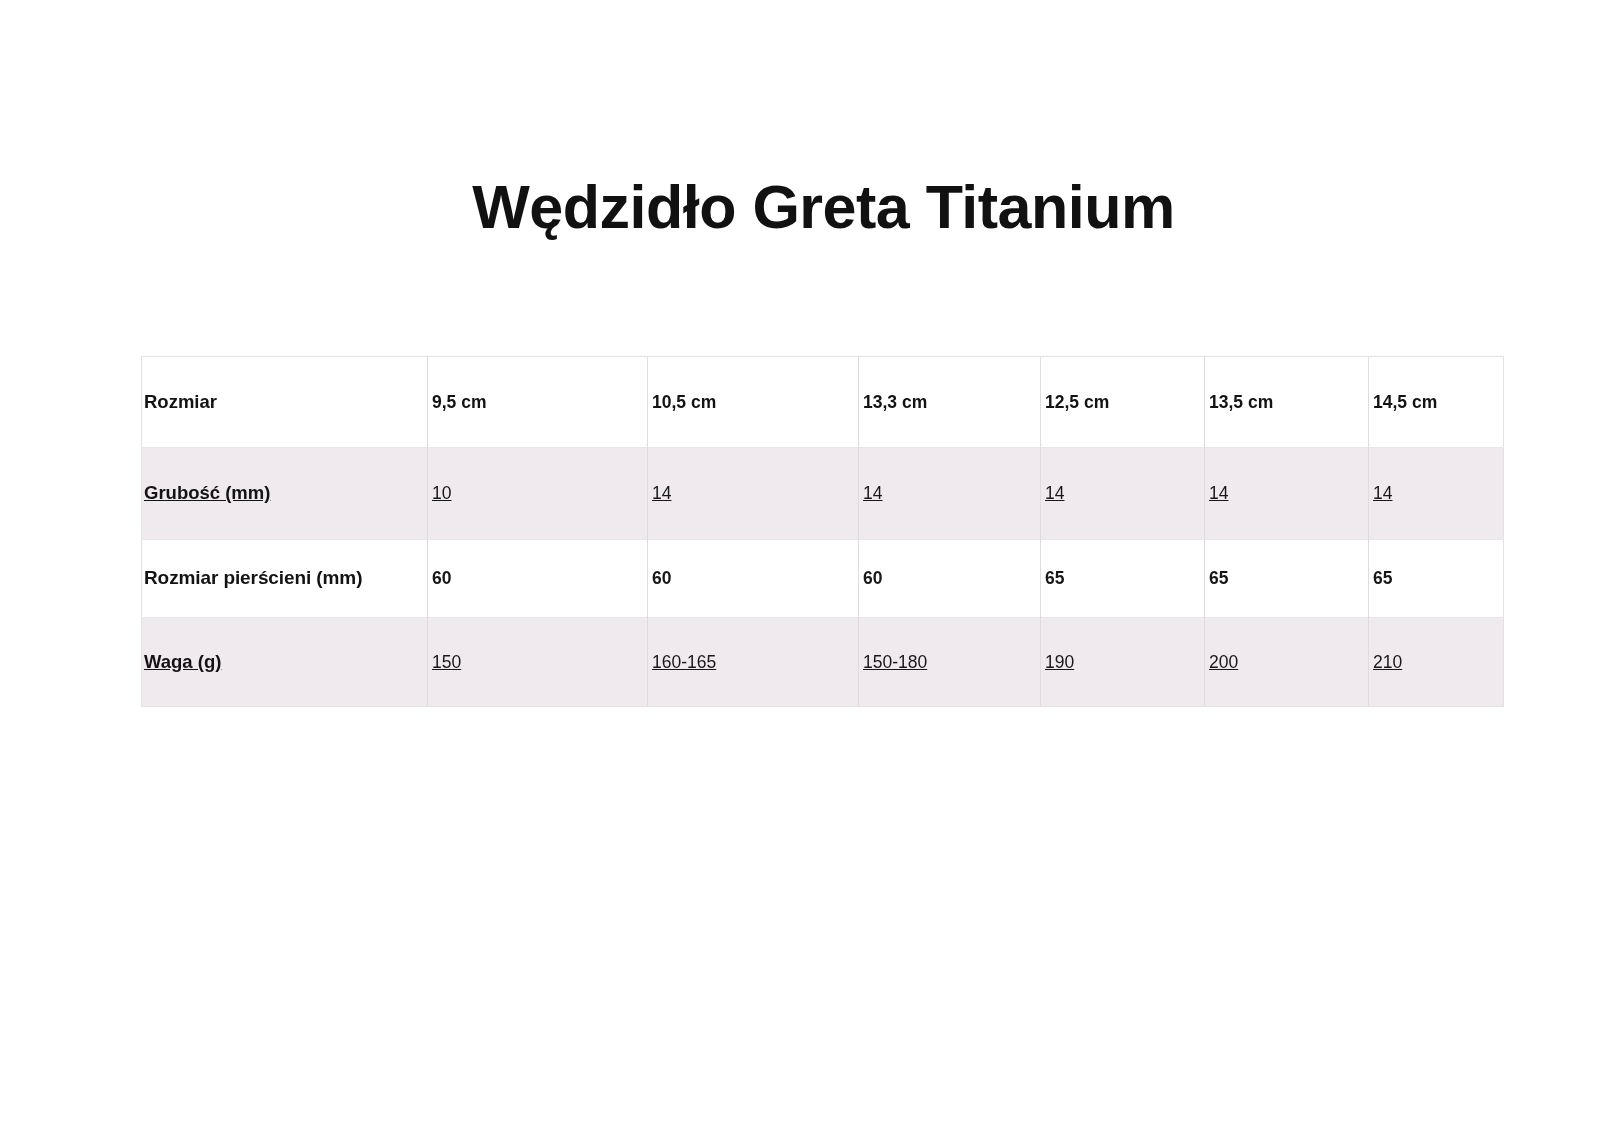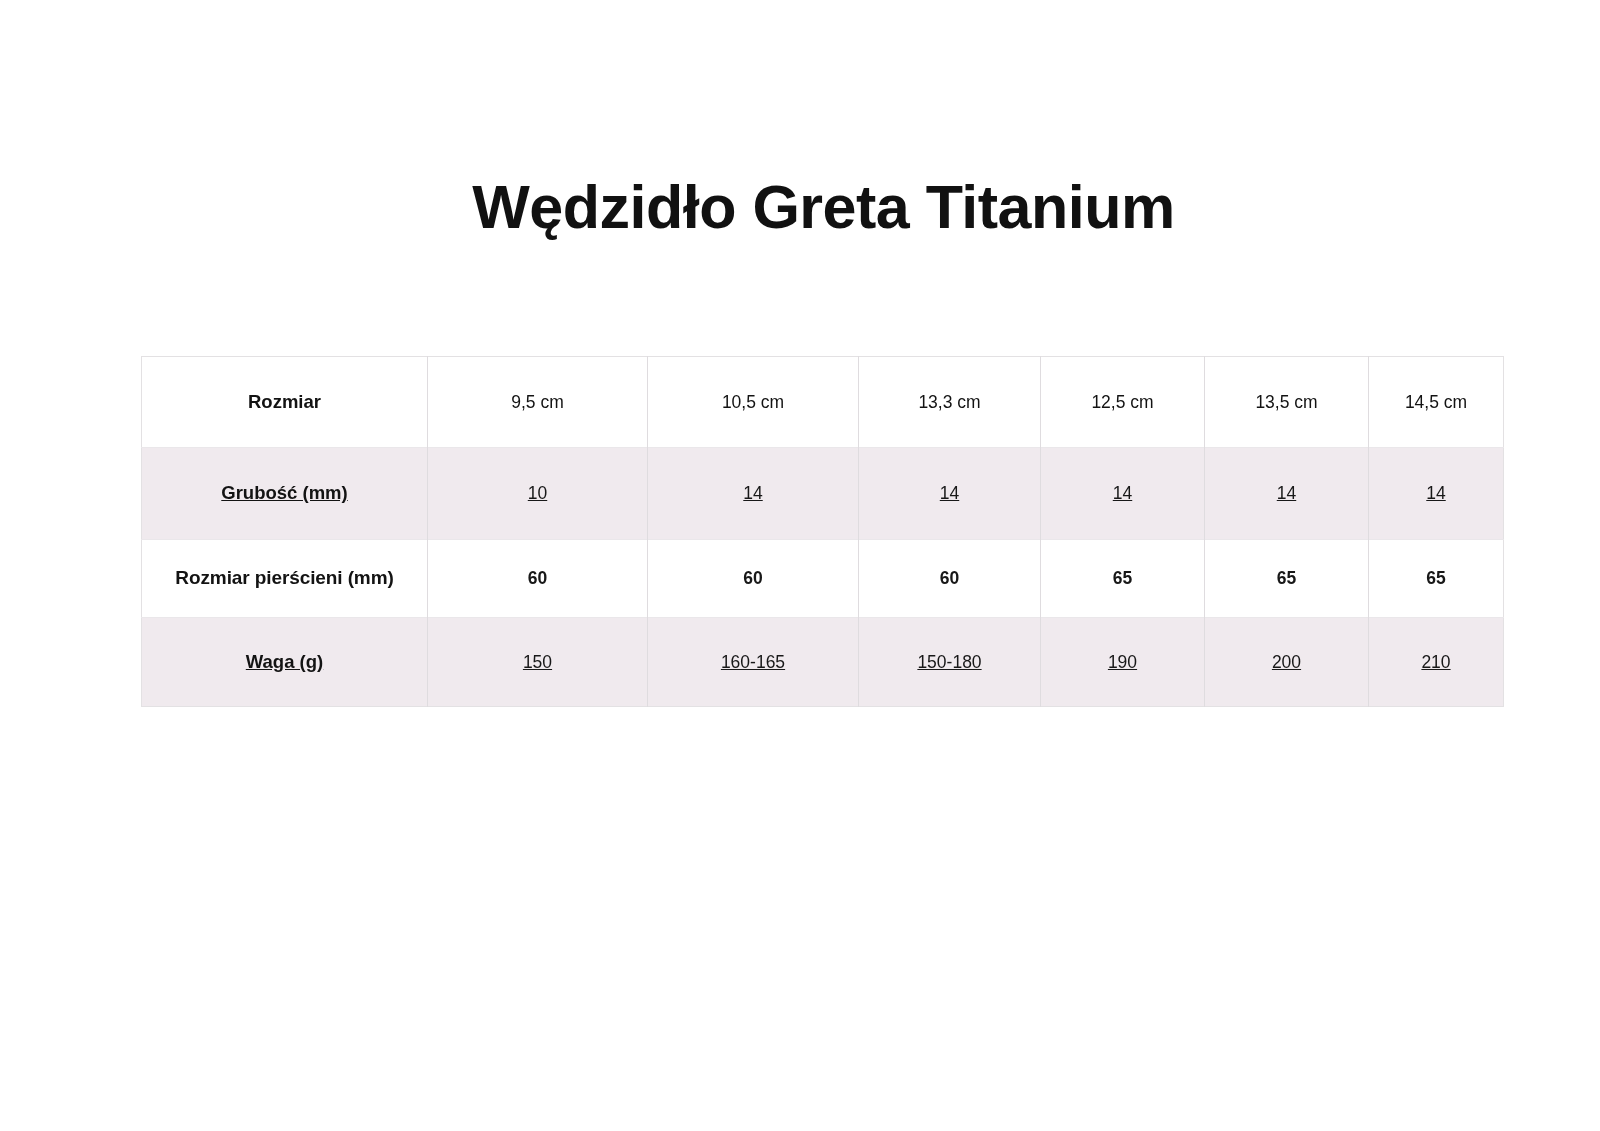--- a/index.html
+++ b/index.html
@@ -55,21 +55,21 @@
   table.spec-table col.c-1 { width: 220px; }
   table.spec-table col.c-2 { width: 211px; }
   table.spec-table col.c-3 { width: 182px; }
   table.spec-table col.c-4 { width: 164px; }
   table.spec-table col.c-5 { width: 164px; }
   table.spec-table col.c-6 { width: 135px; }
 
   table.spec-table td {
     border-left: 1px solid #dfdcdf;
     border-top: 1px solid #eae7ea;
-    text-align: center;
+    text-align: left;
     vertical-align: middle;
     font-size: 17.5px;
     font-weight: 400;
     color: #181818;
     padding: 0 4px;
     line-height: 1.3;
   }
   table.spec-table td:first-child {
     border-left: none;
   }
@@ -80,21 +80,21 @@
   table.spec-table td.row-label {
     font-weight: 700;
     font-size: 18.5px;
     color: #131313;
     padding: 0 2px;
   }
 
   tr.r-head td { height: 90px; }
   tr.r-head td.row-label { font-size: 18.5px; }
   tr.r-head td.head-size {
-    font-weight: 400;
+    font-weight: 700;
     font-size: 17.5px;
     color: #131313;
   }
 
   tr.r-shade td { background: #f0eaee; text-decoration: underline; }
 
   tr.r-thickness td { height: 91px; }
   tr.r-rings td { height: 77px; font-weight: bold; }
   tr.r-weight td { height: 88px; }
 

